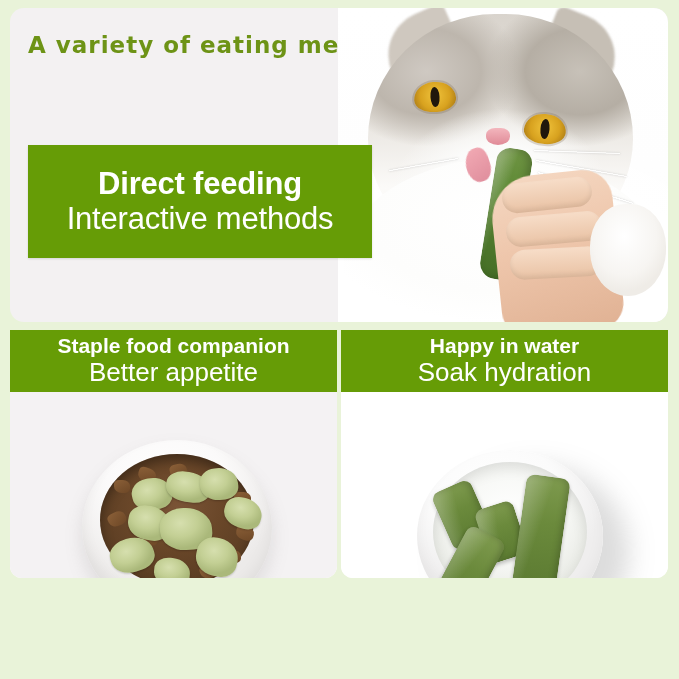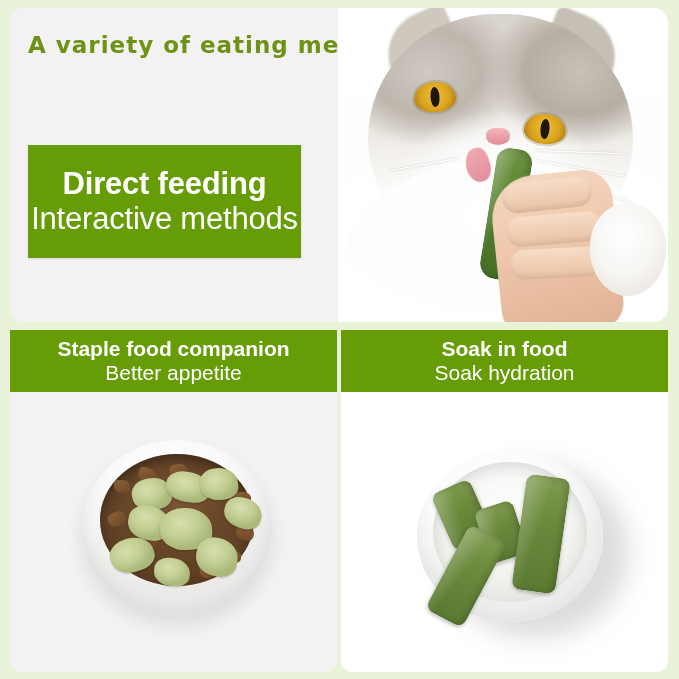--- a/index.html
+++ b/index.html
@@ -17,21 +17,21 @@
   }
   .title{
     position:absolute;left:18px;top:24px;
     font-family:"DejaVu Sans",sans-serif;
     font-size:23px;font-weight:600;letter-spacing:1px;
     color:#6d9316;white-space:nowrap;
   }
 
   
   .banner{
-    position:absolute;left:18px;top:137px;width:273px;height:113px;
+    position:absolute;left:18px;top:137px;width:344px;height:113px;
     background:#669c06;
     display:flex;flex-direction:column;align-items:center;justify-content:center;
     box-shadow:0 1px 2px rgba(0,0,0,.12);
   }
   .banner .l1{
     color:#ffffff;font-size:31px;font-weight:bold;line-height:1.12;
     letter-spacing:-.2px;white-space:nowrap;
   }
   .banner .l2{
     color:#ffffff;font-size:31px;font-weight:400;line-height:1.12;
@@ -106,31 +106,31 @@
     position:absolute;left:252px;top:196px;width:76px;height:92px;
     border-radius:46% 46% 50% 50%;
     background:radial-gradient(60% 60% at 45% 35%, #ffffff 0%, #f7f5f2 70%, #efece7 100%);
     filter:blur(.5px);
   }
   .whisker{position:absolute;height:1px;background:rgba(255,255,255,.9);
            box-shadow:0 0 2px rgba(150,150,150,.6);transform-origin:left center;}
 
   
   .panel{
-    position:absolute;top:330px;width:327px;height:342px;
+    position:absolute;top:330px;width:327px;height:248px;
     background:#ffffff;border-radius:0 0 12px 12px;overflow:hidden;
   }
   .panel.left{left:10px;}
   .panel.right{left:341px;}
   .panel-head{
     height:62px;background:#669c06;
     display:flex;flex-direction:column;align-items:center;justify-content:center;
   }
   .panel-head .h1{color:#fff;font-size:21px;font-weight:bold;line-height:1.14;white-space:nowrap;}
-  .panel-head .h2{color:#fff;font-size:21px;font-weight:400;line-height:1.14;white-space:nowrap;}
+  .panel-head .h2{color:#fff;font-size:26px;font-weight:400;line-height:1.14;white-space:nowrap;}
   .panel-body{position:relative;height:280px;background:#f4f2f3;overflow:hidden;}
   .panel.right .panel-body{background:#ffffff;}
 
   
   .bowl{
     position:absolute;border-radius:50%;
   }
   .bowl-l-outer{
     left:72px;top:48px;width:190px;height:175px;
     background:radial-gradient(58% 58% at 45% 28%, #ffffff 0%, #fbfafa 55%, #eceae9 100%);
@@ -238,21 +238,21 @@
       <div class="nip" style="left:118px;top:114px;width:42px;height:34px;transform:rotate(10deg);"></div>
       <div class="nip" style="left:150px;top:116px;width:52px;height:42px;transform:rotate(-4deg);"></div>
       <div class="nip" style="left:100px;top:146px;width:44px;height:34px;transform:rotate(-18deg);"></div>
       <div class="nip" style="left:186px;top:146px;width:42px;height:38px;transform:rotate(12deg);"></div>
       <div class="nip" style="left:144px;top:166px;width:36px;height:28px;transform:rotate(6deg);"></div>
     </div>
   </div>
 
   <div class="panel right">
     <div class="panel-head">
-      <div class="h1">Soak in food</div>
+      <div class="h1">Happy in water</div>
       <div class="h2">Soak hydration</div>
     </div>
     <div class="panel-body">
       <div class="bowl bowl-r-outer"></div>
       <div class="bowl bowl-r-inner"></div>
 
       <div class="nipstick" style="left:100px;top:92px;width:42px;height:62px;transform:rotate(-24deg);"></div>
       <div class="nipstick" style="left:140px;top:112px;width:40px;height:56px;transform:rotate(-18deg);"></div>
       <div class="nipstick" style="left:178px;top:84px;width:44px;height:116px;transform:rotate(8deg);"></div>
       <div class="nipstick" style="left:104px;top:136px;width:42px;height:96px;transform:rotate(28deg);"></div>

